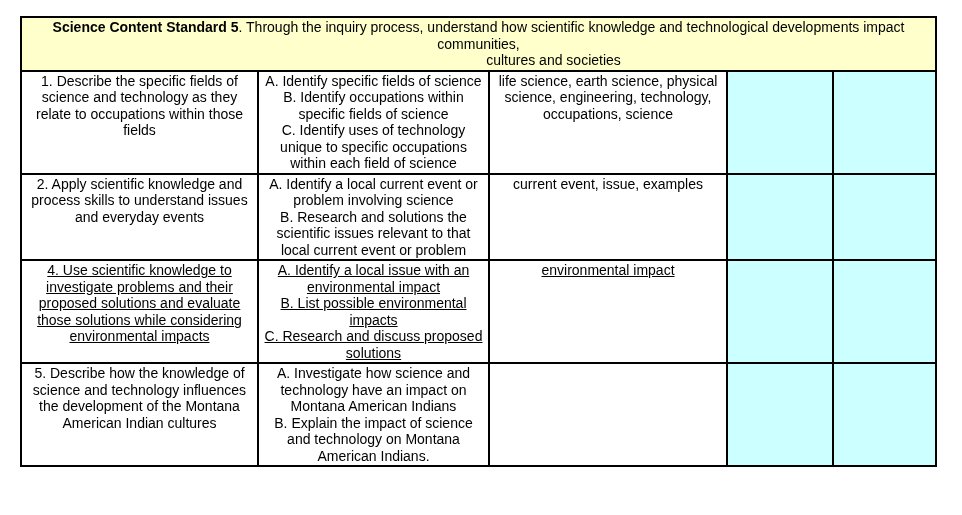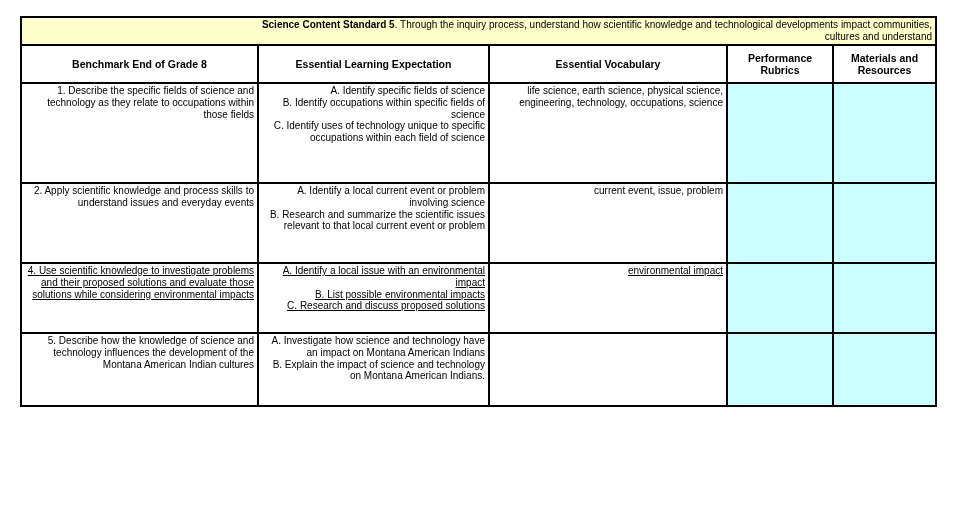--- a/index.html
+++ b/index.html
@@ -19,24 +19,24 @@
   .std-table{
     position:absolute;left:20px;top:16px;
     width:915px;
     border-collapse:collapse;
     table-layout:fixed;
   }
   .std-table td, .std-table th{
     border:2px solid var(--border);
     vertical-align:top;
     padding:1px 3px;
-    font-size:10px;
+    font-size:14px;
     line-height:1.18;
     overflow:hidden;
-    text-align:right;
+    text-align:center;
     font-weight:normal;
   }
   col.c1{width:237px;} col.c2{width:231px;} col.c3{width:238px;}
   col.c4{width:106px;} col.c5{width:103px;}
 
   .title-cell{
     background:var(--title-bg);
     height:24px;
     font-size:10.5px;
     padding:1px 4px;
@@ -74,47 +74,40 @@
       <col class="c2">
       <col class="c3">
       <col class="c4">
       <col class="c5">
   </colgroup>
 
   <tbody>
       <tr>
     <td class="title-cell" colspan="5">
       <div><span class="bold">Science Content Standard 5</span><span>. Through the inquiry process, understand how scientific knowledge and technological developments impact communities,</span></div>
-      <div class="title-line2">cultures and understand</div>
+      <div class="title-line2">cultures and societies</div>
     </td>
   </tr>
 
-  <tr class="head-row">
-    <th>Benchmark End of Grade 8</th>
-    <th>Essential Learning Expectation</th>
-    <th>Essential Vocabulary</th>
-    <th>Performance Rubrics</th>
-    <th>Materials and Resources</th>
-  </tr>
 
   <tr class="r1">
     <td class="ml">1. Describe the specific fields of science and technology as they relate to occupations within those fields</td>
     <td class="ml">A. Identify specific fields of science
 B. Identify occupations within specific fields of science
 C. Identify uses of technology unique to specific occupations within each field of science</td>
     <td class="ml">life science, earth science, physical science, engineering, technology, occupations, science</td>
     <td class="cyan"></td>
     <td class="cyan"></td>
   </tr>
 
   <tr class="r2">
     <td class="ml">2. Apply scientific knowledge and process skills to understand issues and everyday events</td>
     <td class="ml">A. Identify a local current event or problem involving science
-B. Research and summarize the scientific issues relevant to that local current event or problem</td>
-    <td class="ml">current event, issue, problem</td>
+B. Research and solutions the scientific issues relevant to that local current event or problem</td>
+    <td class="ml">current event, issue, examples</td>
     <td class="cyan"></td>
     <td class="cyan"></td>
   </tr>
 
 
   <tr class="r4">
     <td class="ml">4. Use scientific knowledge to investigate problems and their proposed solutions and evaluate those solutions while considering environmental impacts</td>
     <td class="ml">A. Identify a local issue with an environmental impact
 B. List possible environmental impacts
 C. Research and discuss proposed solutions</td>

